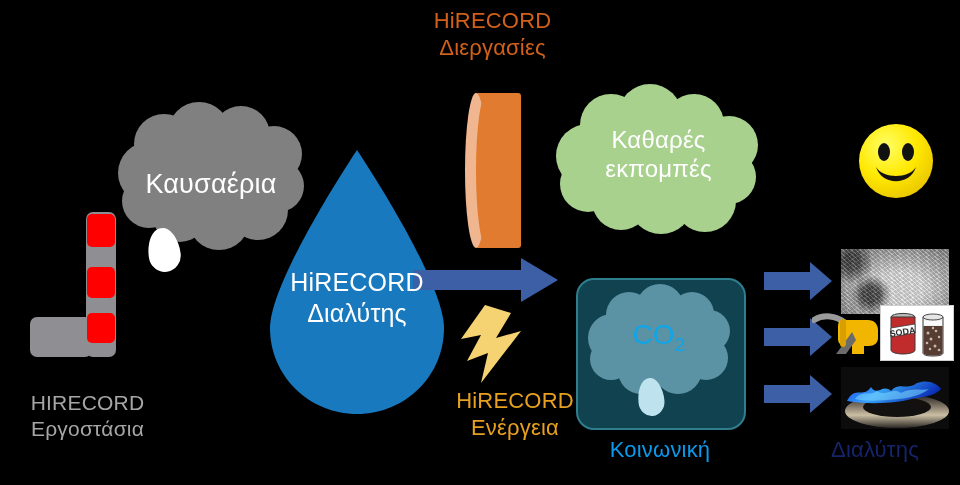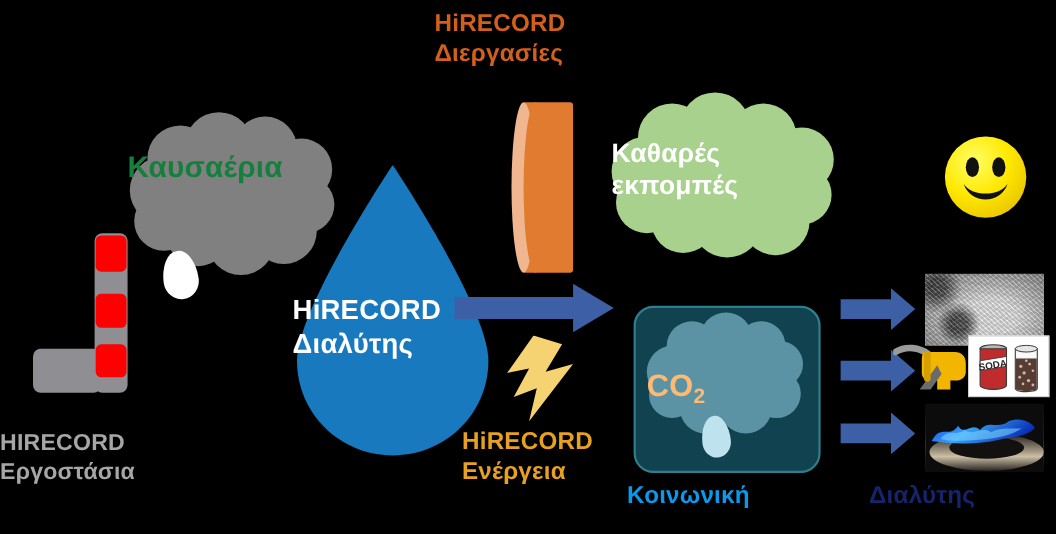--- a/index.html
+++ b/index.html
@@ -13,22 +13,22 @@
   #stage {
     position: relative;
     width: 960px;
     height: 485px;
     background: #000000;
     overflow: hidden;
   }
   .abs { position: absolute; }
   .lbl {
     position: absolute;
-    text-align: left;
-    font-weight: bold;
+    text-align: center;
+    font-weight: normal;
     line-height: 1.22;
     white-space: pre-line;
     letter-spacing: 0.2px;
   }
 
   
   #factory { left: 30px; top: 212px; width: 110px; height: 145px; }
   .fac-base {
     position: absolute;
     background: #8e8e93;
@@ -46,22 +46,22 @@
   }
 
   
   #grey-cloud { left: 116px; top: 100px; width: 190px; height: 150px; }
   .cloudpuff {
     position: absolute;
     background: #808080;
     border-radius: 50%;
   }
   #grey-cloud-text {
-    left: 116px; top: 136px; width: 190px;
-    color: #15803d;
+    left: 116px; top: 168px; width: 190px;
+    color: #ffffff;
     font-size: 27px;
     z-index: 5;
   }
   #grey-drop {
     left: 148px; top: 228px;
     width: 32px; height: 44px;
     background: #ffffff;
     border-radius: 48% 48% 50% 50% / 62% 62% 38% 38%;
     transform: rotate(-8deg);
   }
@@ -139,24 +139,23 @@
     border-radius: 18px;
   }
   #co2-cloud { left: 588px; top: 284px; width: 142px; height: 112px; }
   .co2puff {
     position: absolute;
     background: #5b93a5;
     border-radius: 50%;
   }
   #co2-text {
     left: 588px; top: 318px; width: 142px;
-    color: #fdba74;
+    color: #0ea5e9;
     font-size: 28px;
     z-index: 6;
-    margin-top: 16px;
   }
   #co2-text sub { font-size: 19px; }
   #co2-drop {
     left: 638px; top: 378px;
     width: 26px; height: 38px;
     background: #bfe2ef;
     border-radius: 48% 48% 50% 50% / 62% 62% 38% 38%;
     transform: rotate(-6deg);
     z-index: 6;
   }

